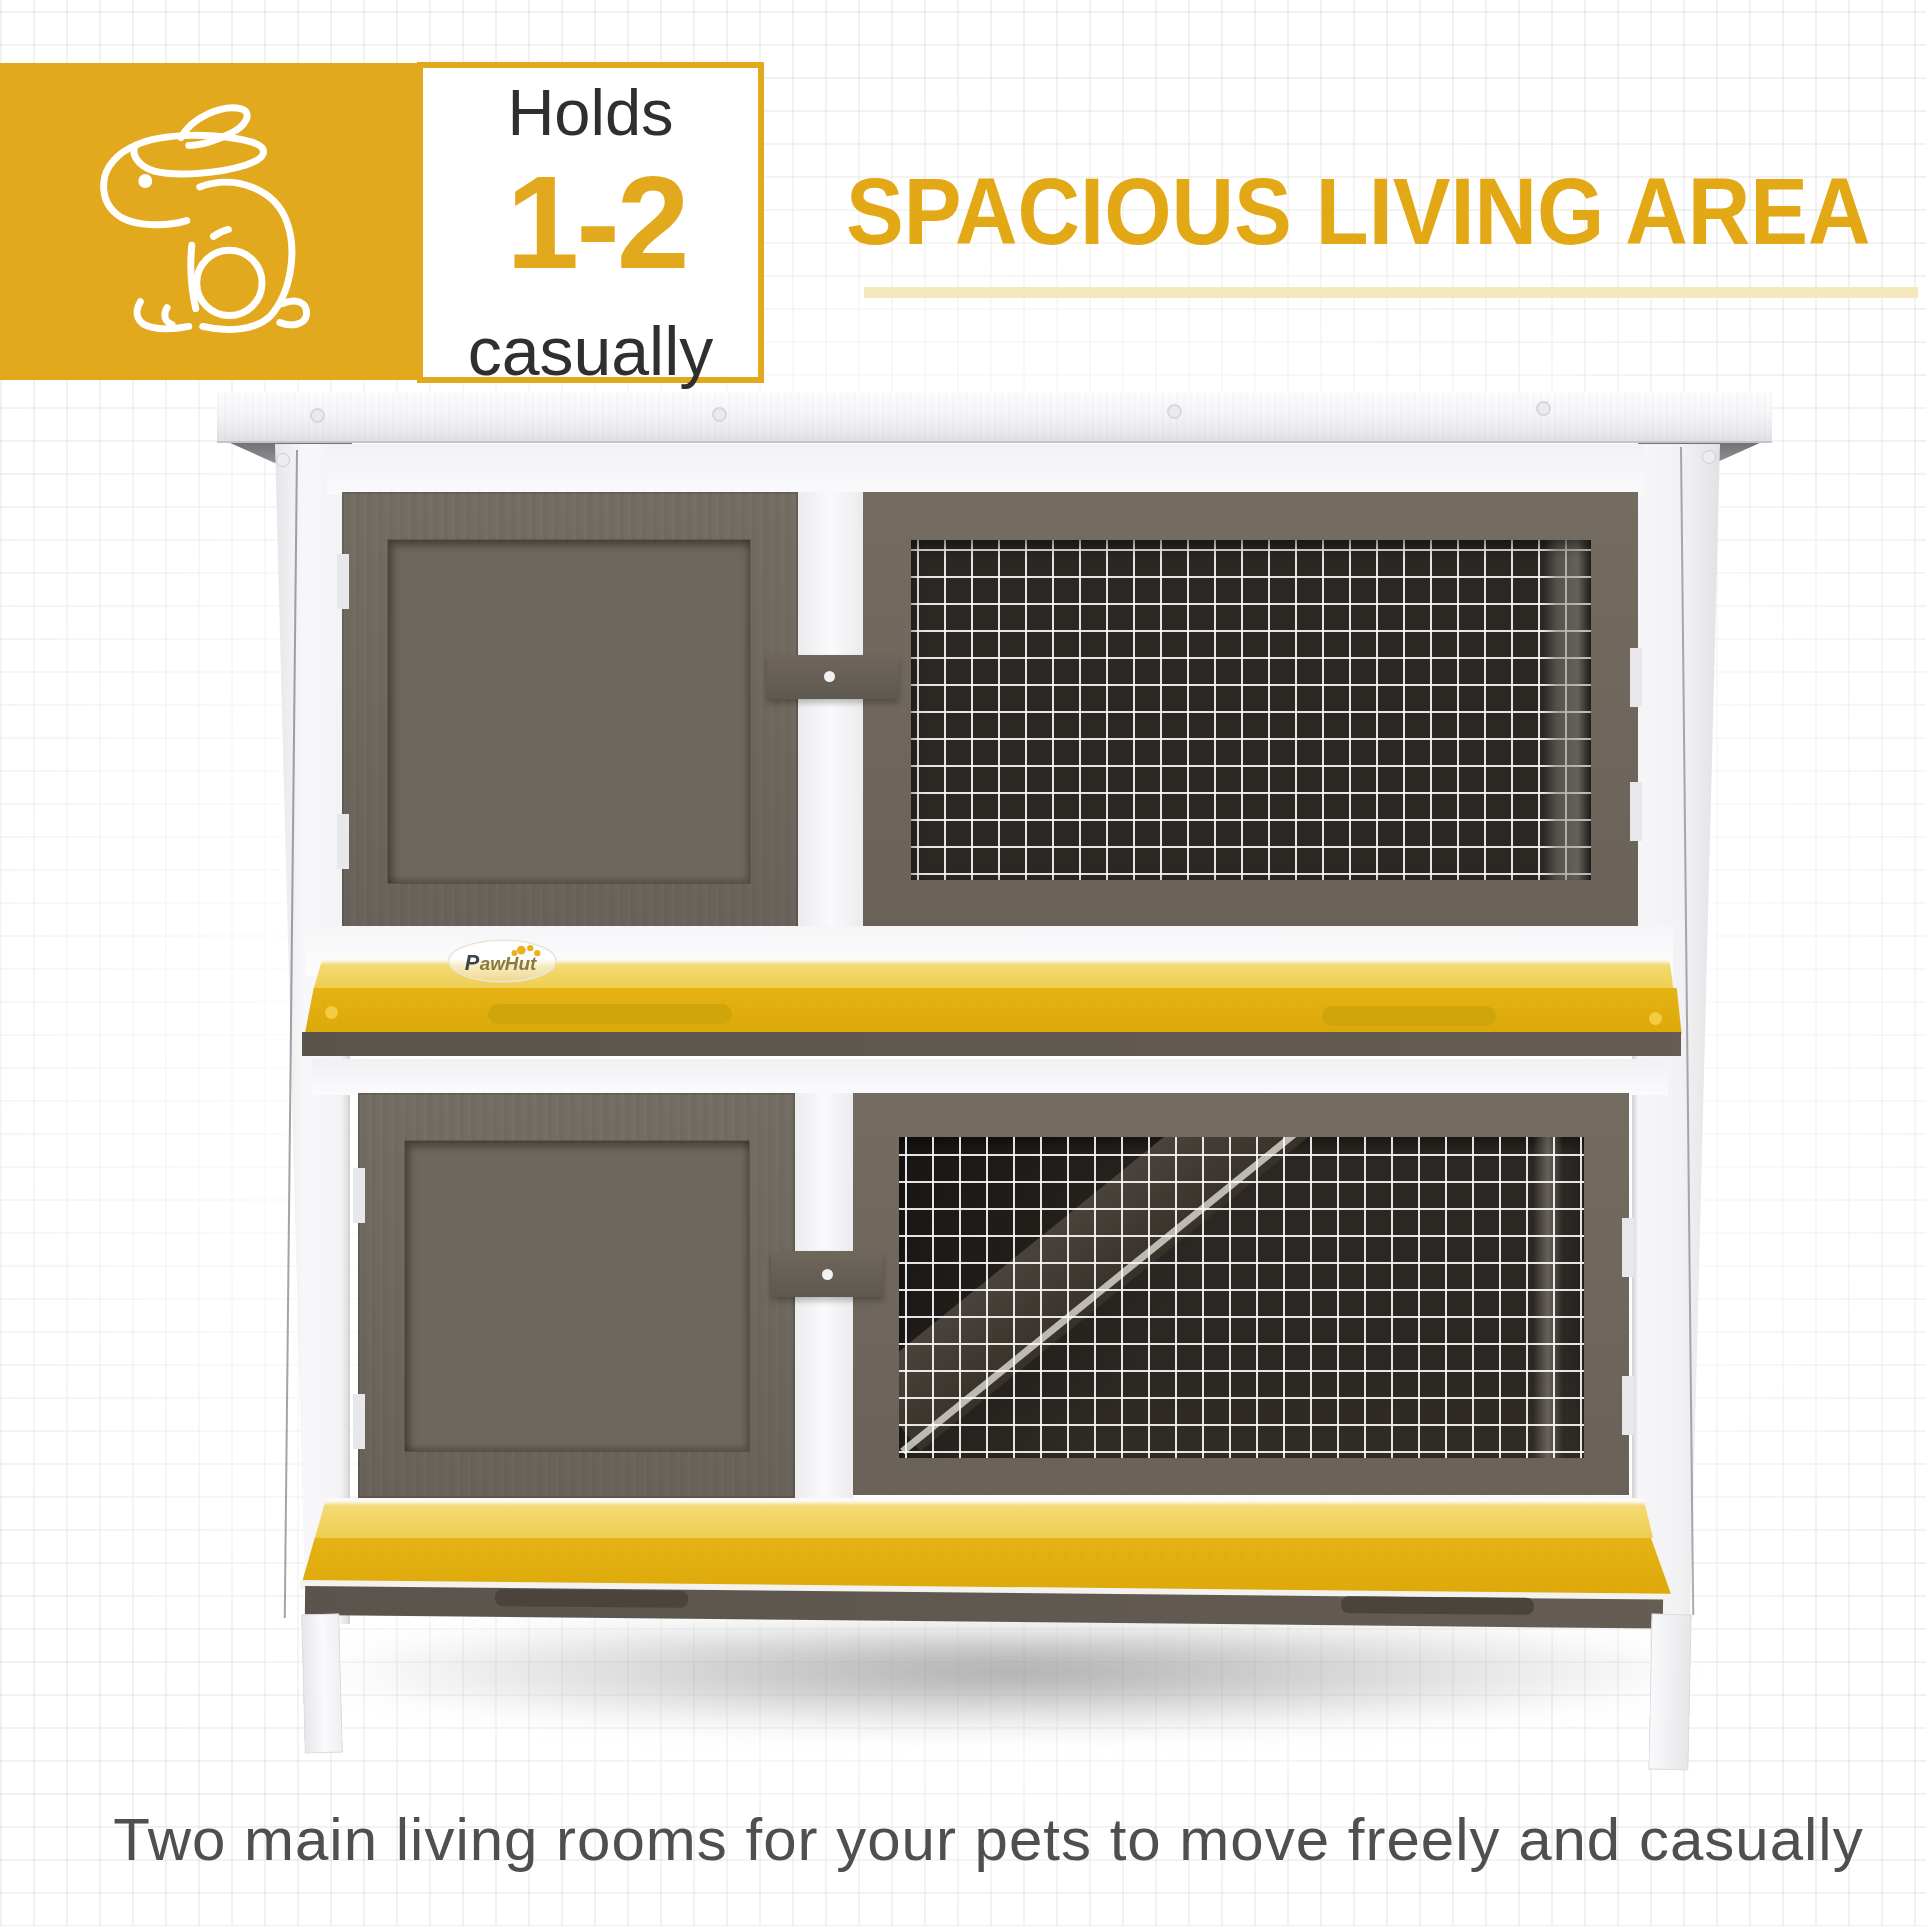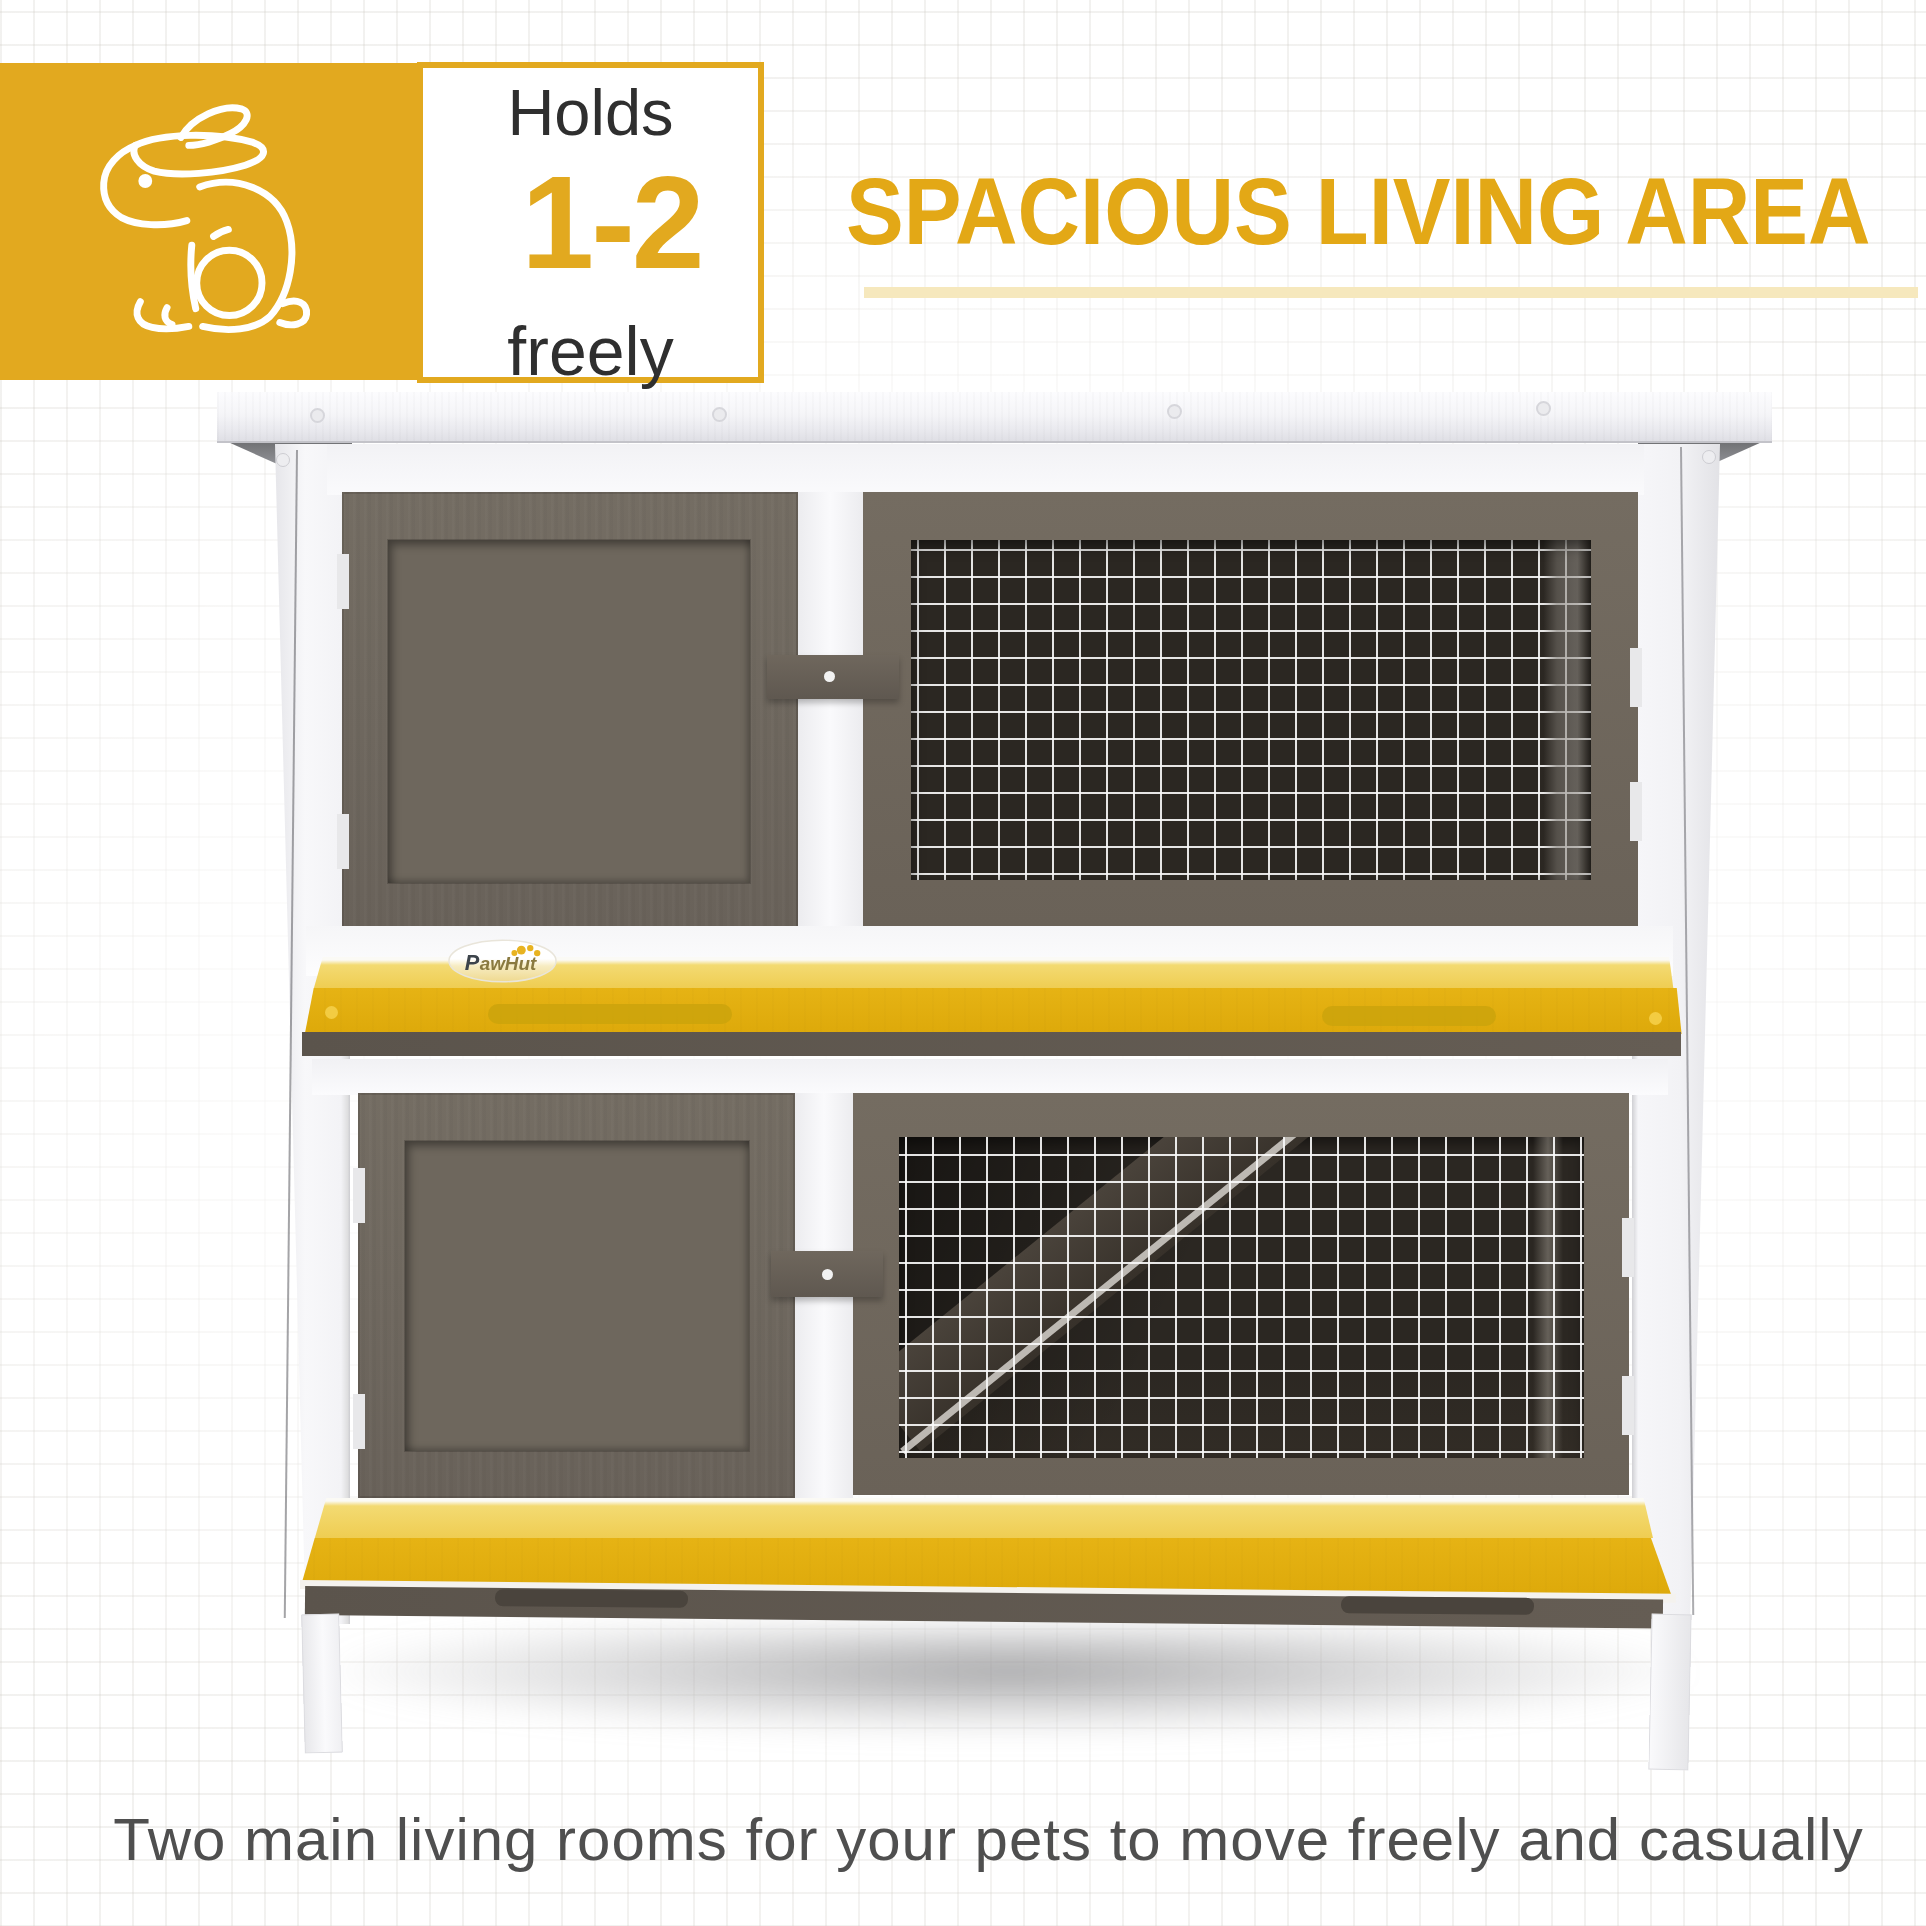--- a/index.html
+++ b/index.html
@@ -36,23 +36,23 @@
   <path d="M 62 215 C 55 227 59 238 74 241 C 87 244 101 242 111 240"></path>
   <path d="M 89 221 C 85 228 86 235 94 238"></path>
   <circle cx="67" cy="93" r="7" fill="#ffffff" stroke="none"></circle>
   <path d="M 136 149 Q 143 144 151 142"></path>
 </svg>
 
 <div class="abs" style="left:417px;top:62px;width:347px;height:321px;background:#ffffff;border:6px solid #e2a91f;box-sizing:border-box;"></div>
 
 <div class="abs" style="left:417px;top:80px;width:347px;text-align:center;font-size:65px;line-height:1;color:#2f2f2f;">Holds</div>
 
-<div class="abs" style="left:438px;top:157px;width:347px;text-align:center;font-size:131px;line-height:1;font-weight:bold;letter-spacing:-3px;color:#e2a91f;">1-2</div>
-
-<div class="abs" style="left:417px;top:317px;width:347px;text-align:center;font-size:68px;line-height:1;color:#2f2f2f;">freely</div>
+<div class="abs" style="left:423px;top:157px;width:347px;text-align:center;font-size:131px;line-height:1;font-weight:bold;letter-spacing:-3px;color:#e2a91f;">1-2</div>
+
+<div class="abs" style="left:417px;top:317px;width:347px;text-align:center;font-size:68px;line-height:1;color:#2f2f2f;">casually</div>
 
 <div class="abs" style="left:846px;top:165px;font-size:94px;line-height:1;font-weight:bold;color:#e3a816;white-space:nowrap;transform:scaleX(0.921);transform-origin:0 0;">SPACIOUS LIVING AREA</div>
 
 <div class="abs" style="left:864px;top:287px;width:1054px;height:11px;background:#f6e8bd;"></div>
 
 <div class="abs" style="left:337px;top:1626px;width:1346px;height:119px;background:radial-gradient(ellipse 52% 55% at 50% 38%, rgba(100,100,103,0.55), rgba(135,135,138,0.28) 58%, rgba(160,160,163,0) 100%);filter:blur(13px);"></div>
 
 <div class="abs" id="hutch" style="left:0;top:0;width:1927px;height:1927px;">
 
   <div class="abs" style="left:228px;top:442px;width:124px;height:25px;background:linear-gradient(180deg,#707174,#94959a);clip-path:polygon(0 0,100% 0,100% 100%,45% 100%);"></div>

